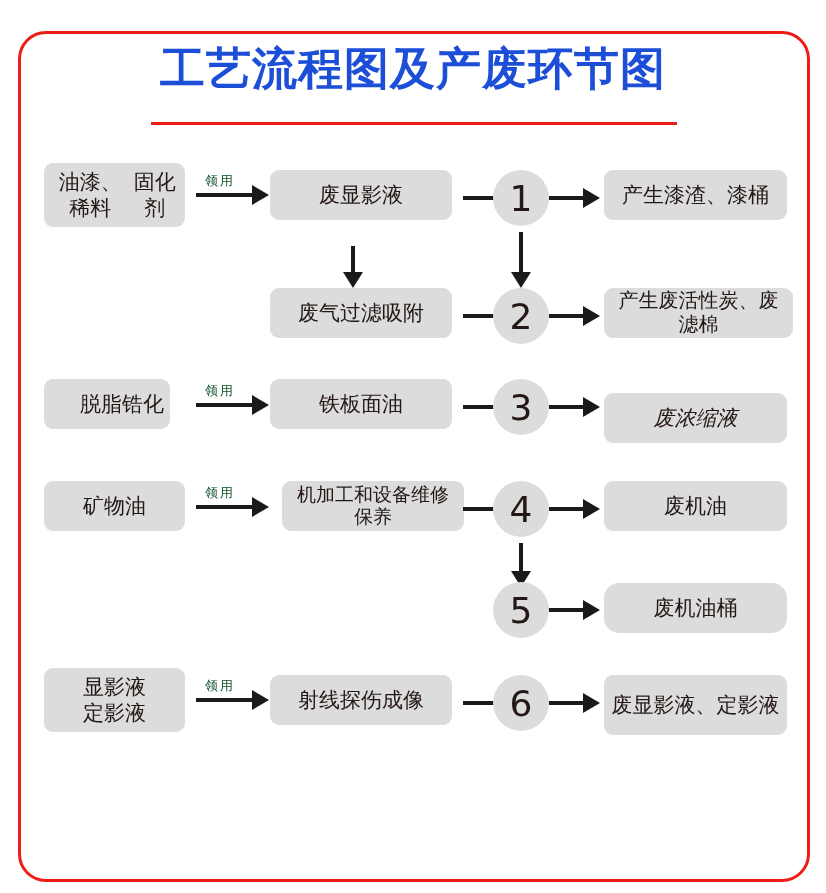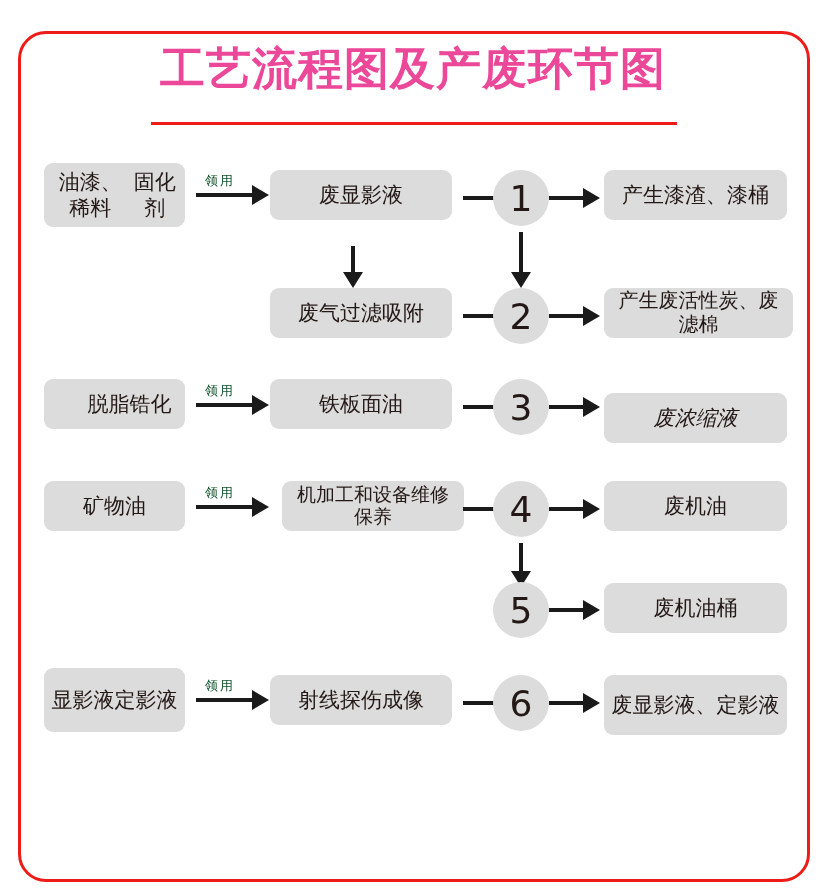--- a/index.html
+++ b/index.html
@@ -34,21 +34,21 @@
     position: absolute;
     left: 0;
     top: 44px;
     width: 826px;
     text-align: center;
   }
   #title {
     display: inline-block;
     font-size: 45px;
     font-weight: bold;
-    color: #ec4899;
+    color: #1d4ed8;
     letter-spacing: 1px;
     line-height: 1.1;
     font-family: "DejaVu Sans", "Liberation Sans", sans-serif;
   }
   #title-rule {
     position: absolute;
     left: 151px;
     top: 122px;
     width: 526px;
     height: 3px;
@@ -160,21 +160,21 @@
 
   <div class="node" style="left:270px; top:288px; width:182px; height:50px;">废气过滤吸附</div>
 
   <div class="h-line" style="left:463px; top:314px; width:34px;"></div>
   <div class="circle" style="left:493px; top:288px;">2</div>
   <div class="h-line" style="left:549px; top:314px; width:35px;"></div>
   <div class="arrow-right" style="left:583px; top:306px;"></div>
 
   <div class="node" style="left:604px; top:288px; width:189px; height:50px; font-size:20px;">产生废活性炭、废滤棉</div>
 
-  <div class="node" style="left:44px; top:379px; width:141px; height:50px;padding-left:36px;">脱脂锆化</div>
+  <div class="node" style="left:44px; top:379px; width:126px; height:50px;padding-left:36px;">脱脂锆化</div>
 
   <div class="edge-label" style="left:205px; top:382px;">领用</div>
   <div class="h-line" style="left:196px; top:403px; width:57px;"></div>
   <div class="arrow-right" style="left:252px; top:395px;"></div>
 
   <div class="node" style="left:270px; top:379px; width:182px; height:50px;">铁板面油</div>
 
   <div class="h-line" style="left:463px; top:405px; width:34px;"></div>
   <div class="circle" style="left:493px; top:379px;">3</div>
   <div class="h-line" style="left:549px; top:405px; width:35px;"></div>
@@ -197,23 +197,23 @@
 
   <div class="node" style="left:604px; top:481px; width:183px; height:50px;">废机油</div>
 
   <div class="v-line" style="left:519px; top:543px; height:32px;"></div>
   <div class="arrow-down" style="left:511px; top:571px;"></div>
 
   <div class="circle" style="left:493px; top:582px;">5</div>
   <div class="h-line" style="left:549px; top:608px; width:35px;"></div>
   <div class="arrow-right" style="left:583px; top:600px;"></div>
 
-  <div class="node" style="left:604px; top:583px; width:183px; height:50px;">废机油桶</div>
-
-  <div class="node two-line" style="left:44px; top:668px; width:141px; height:64px; flex-direction:row;">
+  <div class="node" style="left:604px; top:583px; width:183px; height:50px;border-radius:15px;">废机油桶</div>
+
+  <div class="node two-line" style="left:44px; top:668px; width:141px; height:64px; flex-direction:column;">
     <span>显影液</span>
     <span>定影液</span>
   </div>
 
   <div class="edge-label" style="left:205px; top:677px;">领用</div>
   <div class="h-line" style="left:196px; top:698px; width:57px;"></div>
   <div class="arrow-right" style="left:252px; top:690px;"></div>
 
   <div class="node" style="left:270px; top:675px; width:182px; height:50px;">射线探伤成像</div>
 

